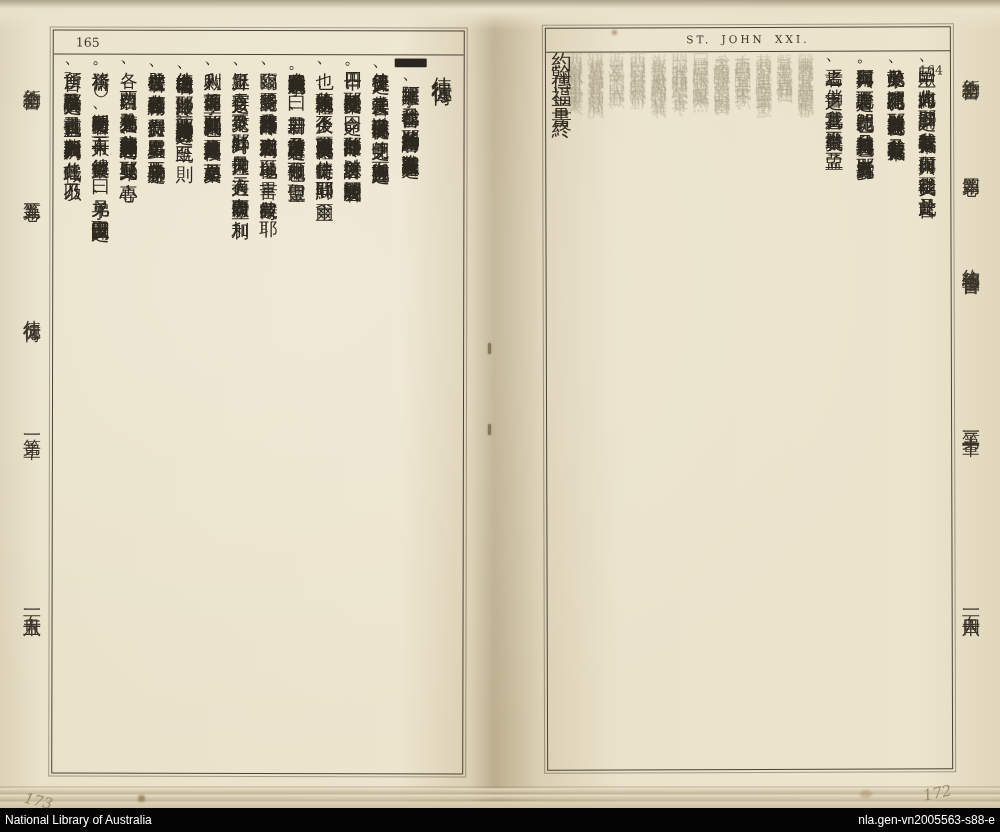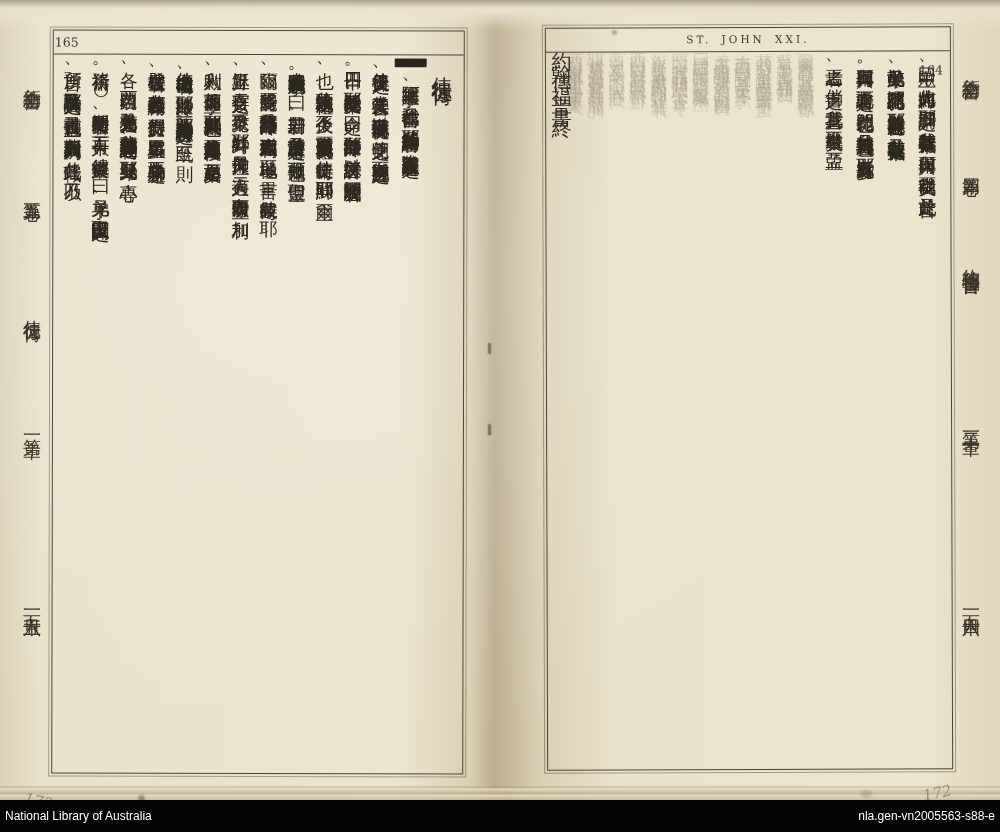--- a/index.html
+++ b/index.html
@@ -23,21 +23,21 @@
   .top-shadow{position:absolute;left:0;top:0;right:0;height:8px;
     background:linear-gradient(180deg, rgba(90,78,56,.35), rgba(0,0,0,0));}
 
   
   .frame{position:absolute;border:1.4px solid #4a4335;outline:1px solid rgba(74,67,53,.45);outline-offset:2px;}
   .frame-left{left:52px;top:30px;width:410px;height:742px;transform:rotate(.12deg);}
   .frame-right{left:546px;top:27px;width:404px;height:741px;transform:rotate(-.18deg);}
   .phead{position:relative;height:23px;border-bottom:1px solid #4a4335;
          font-size:11.5px;color:#3d372c;letter-spacing:1px;}
   .phead .pnum{position:absolute;top:4px;font-size:12.5px;letter-spacing:0;}
-  .phead .pnum.l{left:1px;} .phead .pnum.r{right:7px;margin-top:31px;}
+  .phead .pnum.l{left:22px;} .phead .pnum.r{right:7px;margin-top:31px;}
   .phead .ptitle{position:absolute;top:5px;left:0;right:0;text-align:center;
                  font-size:10.5px;letter-spacing:3px;word-spacing:4px;}
 
   
   .vbody{position:absolute;top:27px;bottom:5px;left:5px;right:7px;
          writing-mode:vertical-rl;text-orientation:upright;
          color:#2e2920;overflow:hidden;}
   .vbody-left{font-size:18px;line-height:28px;letter-spacing:.6px;}
   .vbody-right{font-size:18px;line-height:31px;letter-spacing:.6px;}
   .tcol{display:block;}
@@ -64,21 +64,21 @@
   
   .spot{position:absolute;border-radius:50%;filter:blur(1px);}
 
   
   .hw{position:absolute;color:#9b8b6c;font-size:15px;font-style:italic;
       font-family:"DejaVu Serif", serif;}
   .hw-left{left:24px;bottom:22px;transform:rotate(14deg);}
   .hw-right{right:48px;bottom:30px;transform:rotate(-12deg);}
 
   
-  .footer{position:absolute;left:0;right:0;bottom:0;height:32px;background:#040404;
+  .footer{position:absolute;left:0;right:0;bottom:0;height:24px;background:#040404;
           color:#fff;font-family:"Liberation Sans", sans-serif;font-size:12px;
           display:flex;justify-content:space-between;align-items:center;padding:0 5px;gap:24px;}
 </style>
 </head>
 <body>
 
 <div class="scan">
   <div class="paper"></div>
   <div class="top-shadow"></div>
   <div class="edge-lines"></div>

